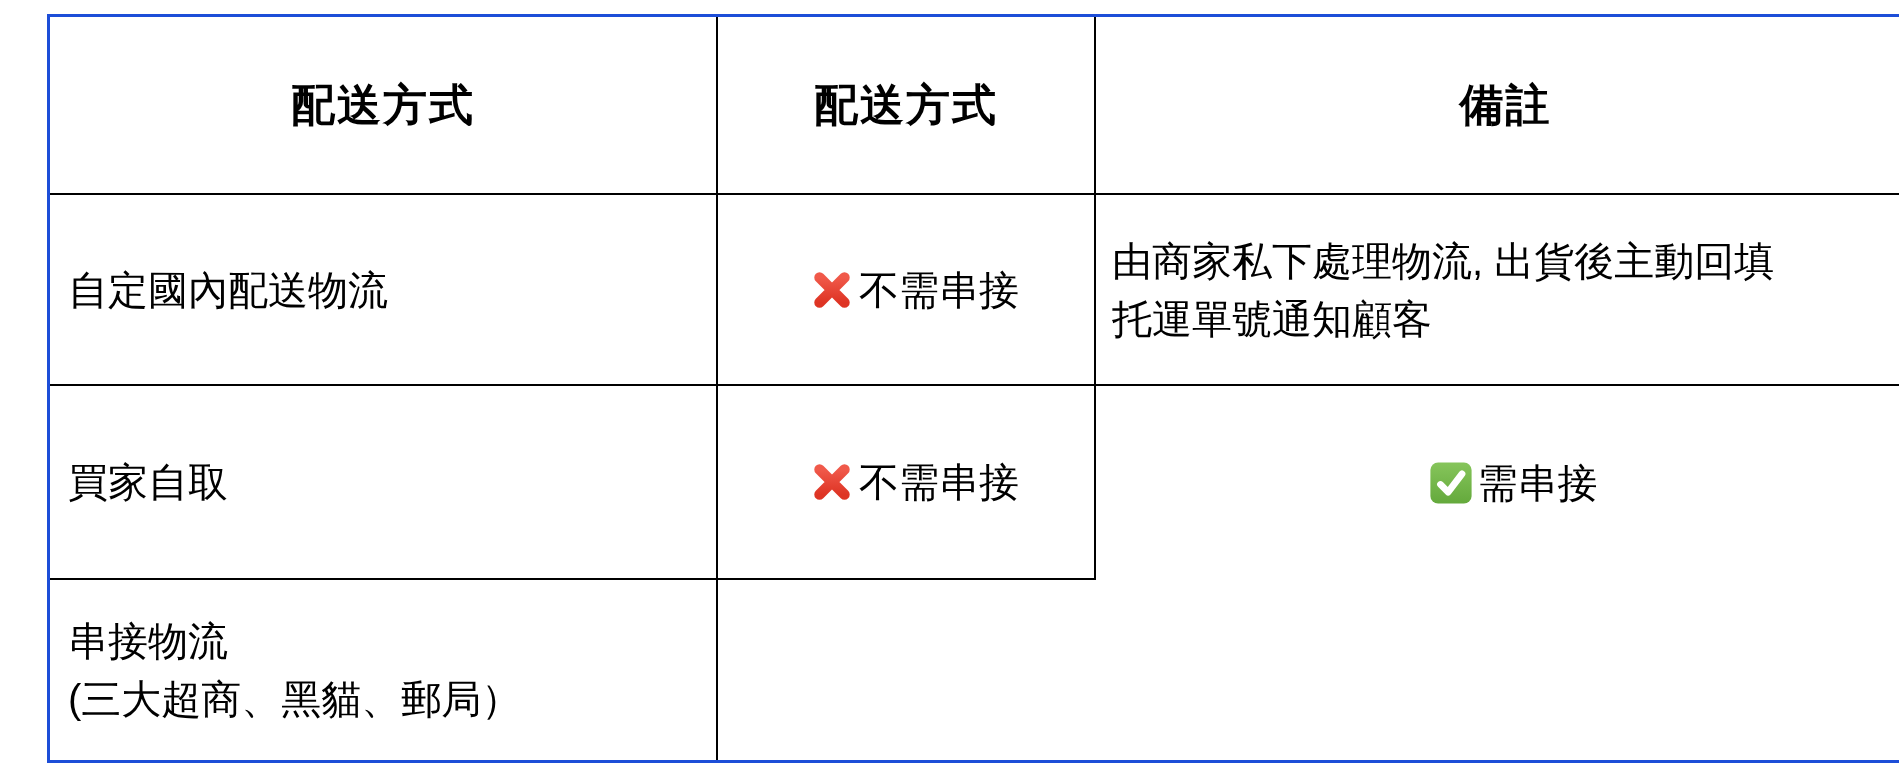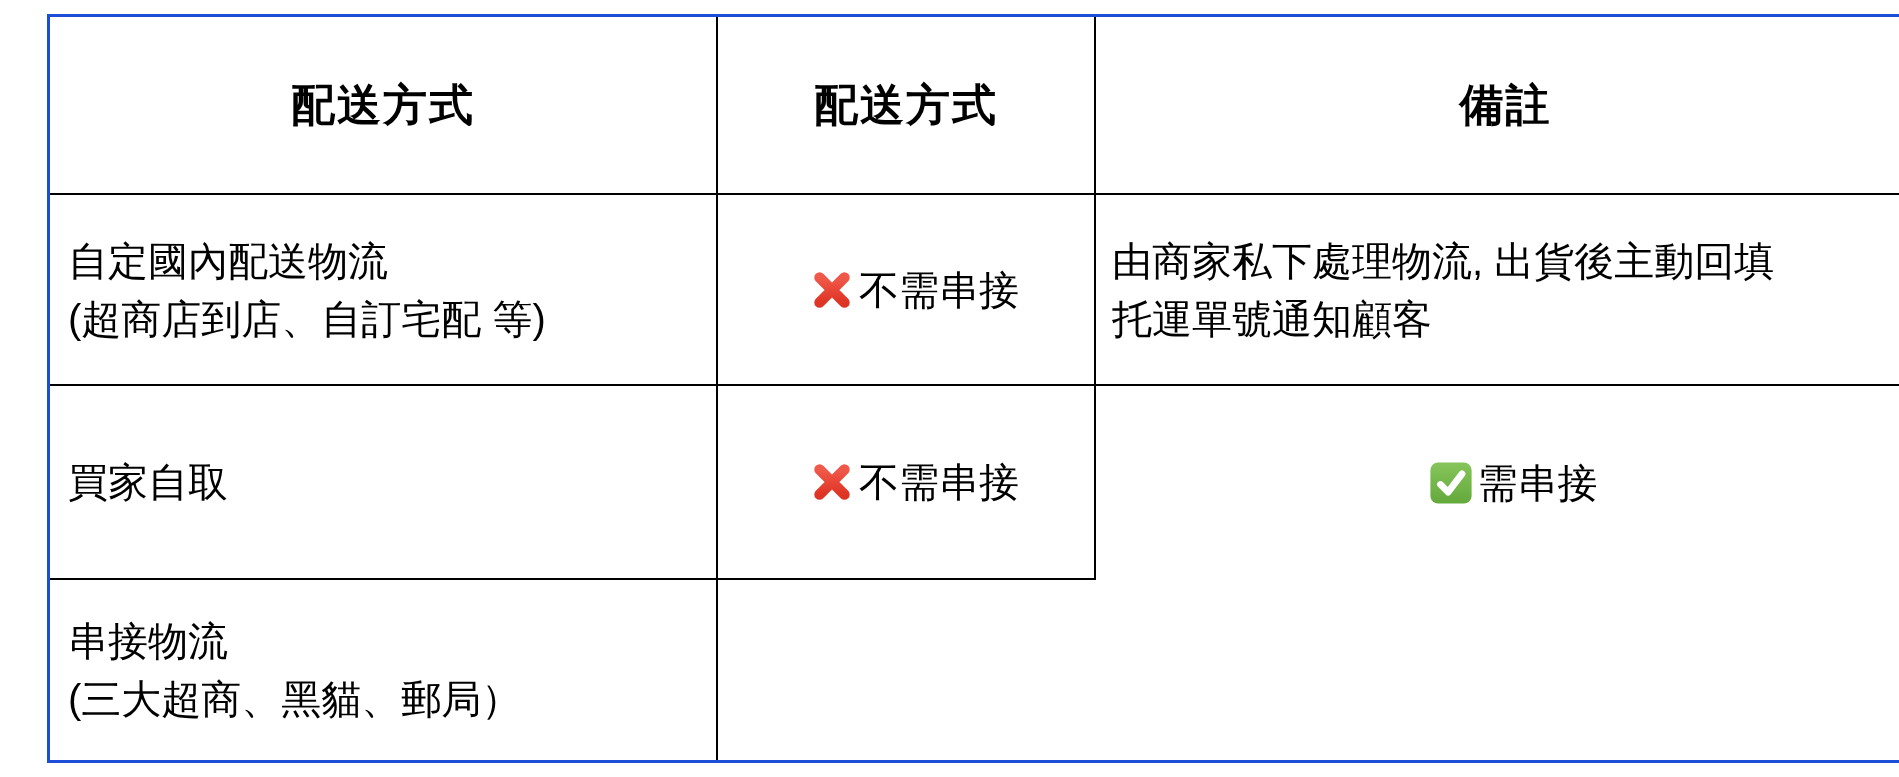--- a/index.html
+++ b/index.html
@@ -90,21 +90,20 @@
   </div>
   <div class="cell header-cell">
     <span>配送方式</span>
   </div>
   <div class="cell header-cell last-col">
     <span>備註</span>
   </div>
 
   <div class="cell body-cell method-cell">
     <span class="method-line">自定國內配送物流</span>
-    <span class="method-line">(超商店到店、自訂宅配 等)</span>
   </div>
   <div class="cell body-cell integration-cell">
     <svg class="mark-icon" viewBox="0 0 48 48">
       <path d="M11 11 L37 37 M37 11 L11 37" stroke="url(#redGrad)" stroke-width="11" stroke-linecap="round" fill="none"></path>
     </svg>
     <span class="integration-label">不需串接</span>
   </div>
   <div class="cell body-cell notes-cell last-col">
     <span class="note-line">由商家私下處理物流, 出貨後主動回填</span>
     <span class="note-line">托運單號通知顧客</span>

